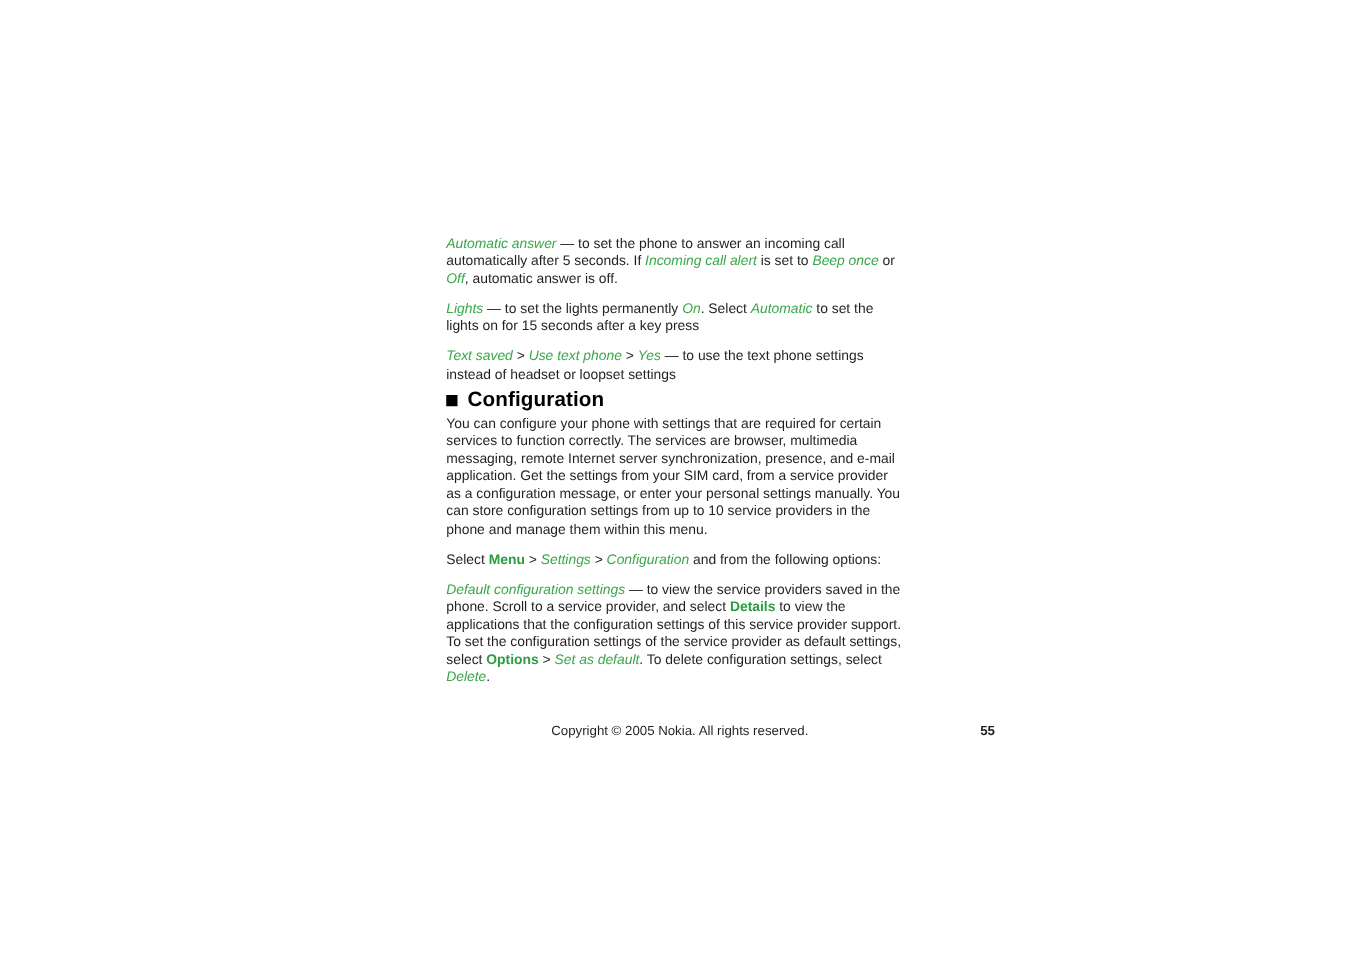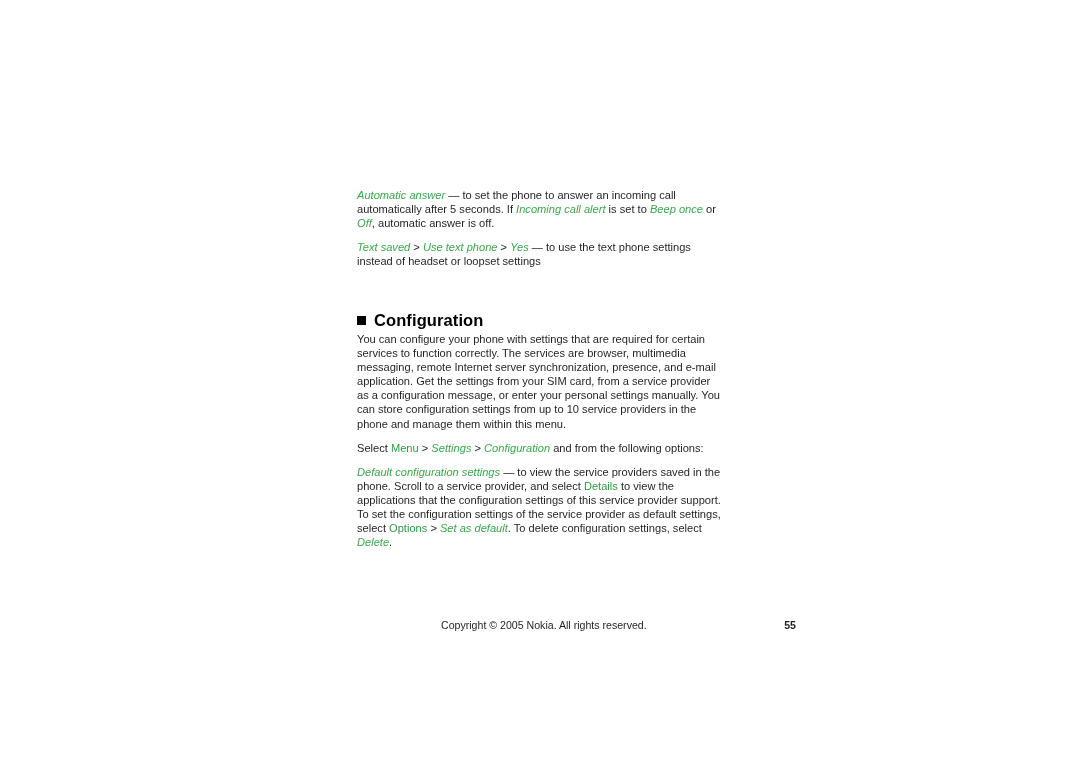--- a/index.html
+++ b/index.html
@@ -42,21 +42,21 @@
   }
 
   
   .gi {
     color: #3aa74a;
     font-style: italic;
   }
   
   .gb {
     color: #2e9c41;
-    font-weight: normal;
+    font-weight: bold;
   }
   
   .xref {
     color: #2f6cb5;
   }
 
   
   h2.section {
     margin: 0;
     padding: 0;
@@ -101,38 +101,38 @@
     width: 355px;
     display: flex;
     justify-content: space-between;
     align-items: baseline;
   }
   .footer-copy {
     font-size: 10.6px;
     line-height: 14px;
     color: #231f20;
     white-space: nowrap;
-    margin-top: 40px;
   }
   .footer-page {
     font-size: 10.6px;
     line-height: 14px;
     font-weight: bold;
     color: #231f20;
   }
 </style>
 </head>
 <body>
 
 <div class="page">
 
   <div class="content">
 
     <p class="body"><span class="gi">Automatic answer</span><span> — </span><span>to set the phone to answer an incoming call automatically after 5 seconds. If </span><span class="gi">Incoming call alert</span><span> is set to </span><span class="gi">Beep once</span><span> or </span><span class="gi">Off</span><span>, automatic answer is off.</span></p>
 
+    <p class="body"><span class="gi">Lights</span><span> — </span><span>to set the lights permanently </span><span class="gi">On</span><span>. Select </span><span class="gi">Automatic</span><span> to set the lights on for 15 seconds after a key press</span></p>
 
     <p class="body"><span class="gi">Text saved</span><span> &gt; </span><span class="gi">Use text phone</span><span> &gt; </span><span class="gi">Yes</span><span> — </span><span>to use the text phone settings instead of headset or loopset settings</span></p>
 
   </div>
 
   <div class="heading-wrap">
     <h2 class="section">
         <span class="sect-bullet"></span>
         <span>Configuration</span>
       </h2>

